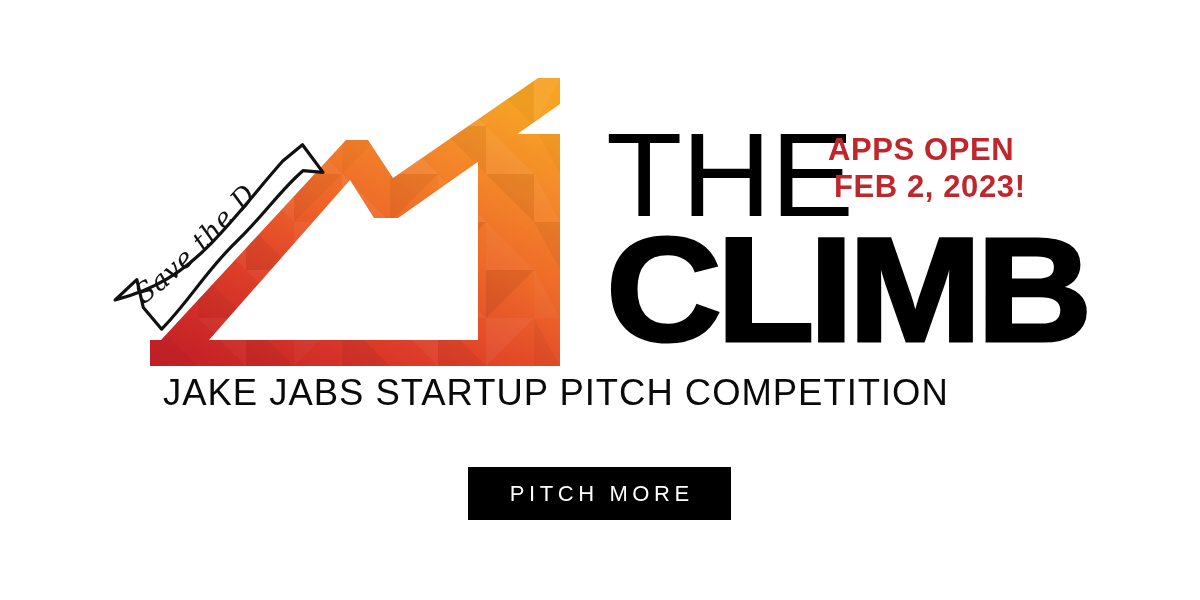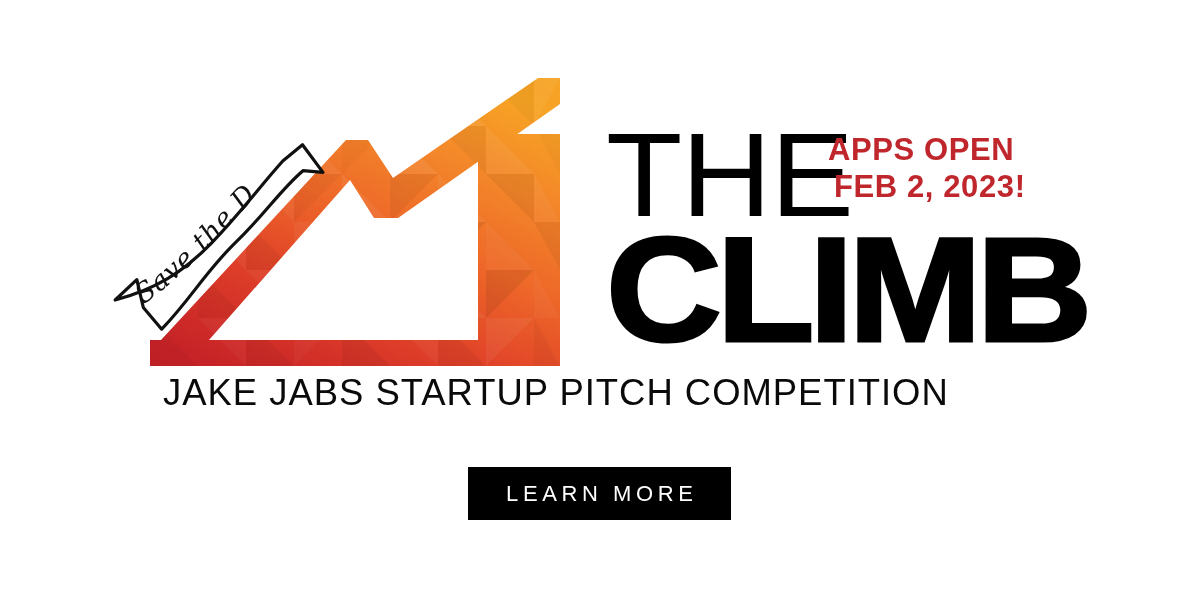--- a/index.html
+++ b/index.html
@@ -279,16 +279,16 @@
     <div class="apps-open">
       <span>APPS OPEN</span>
       <span class="line2">FEB 2, 2023!</span>
     </div>
     <div class="word-climb">CLIMB</div>
   </div>
 
   <div id="subtitle">JAKE JABS STARTUP PITCH COMPETITION</div>
 
   <button id="learn-more">
-    <span id="learn-more-label">LEARN MORE</span>
+    <span id="learn-more-label">PITCH MORE</span>
   </button>
 
 </div>
 
 </body></html>

